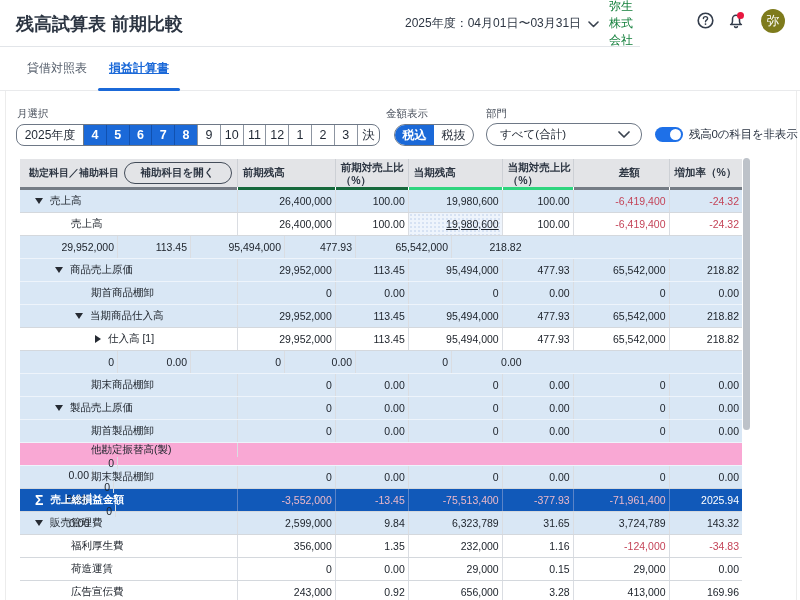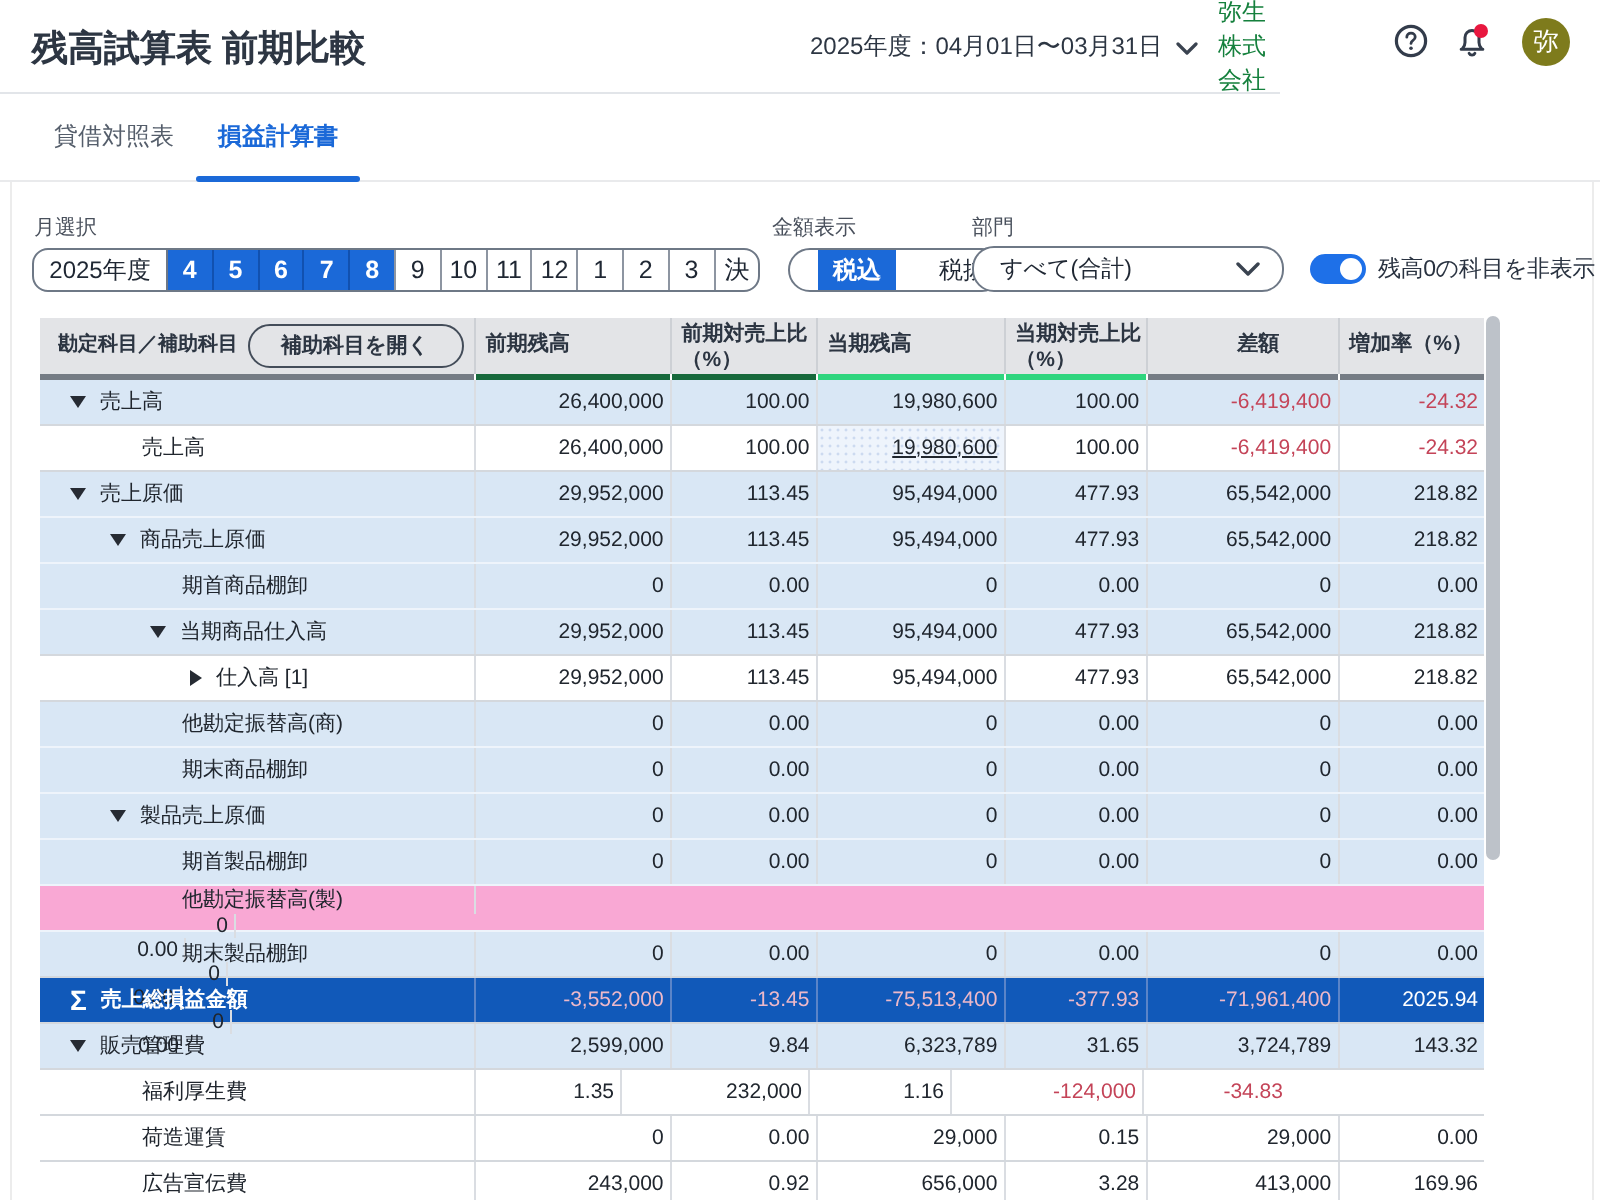--- a/index.html
+++ b/index.html
@@ -59,21 +59,21 @@
     border-left:1px solid #8d95a1; cursor:pointer; }
   .monthctl .mcell.sel { color:#fff; font-weight:bold;
     border-left-color:#1151b0; }
   .monthctl .mcell.sel.firstsel { border-left:1px solid #6e7886; }
 
   .taxctl { position:absolute; left:388px; top:33px; height:22px;
     display:flex; border:1px solid #6e7886; border-radius:11px;
     overflow:hidden; background:#fff; }
   .taxctl .seg { width:39px; font-size:12px; display:flex;
     align-items:center; justify-content:center; color:#1f2733;
-    cursor:pointer;margin-left:14px; }
+    cursor:pointer; }
   .taxctl .seg.sel { color:#fff; font-weight:bold; }
 
   .deptctl { position:absolute; left:480px; top:32px; width:156px; height:23px;
     border:1px solid #6e7886; border-radius:11px; background:#fff;
     display:flex; align-items:center; cursor:pointer; }
   .deptctl .val { font-size:11.5px; color:#1f2733; margin-left:13px; flex:1; }
   .deptctl svg { margin-right:11px; }
 
   .togglewrap { position:absolute; left:649px; top:36px; display:flex;
     align-items:center; }
@@ -145,21 +145,21 @@
           <path d="M10.3 20a1.9 1.9 0 003.4 0" fill="none" stroke="#333c4b" stroke-width="1.8" stroke-linecap="round"></path>
         </svg>
       <span class="bell-dot" style="background: rgb(232, 23, 63);"></span>
     </span>
     <span class="avatar" style="background: rgb(126, 123, 28);">弥</span>
   </div>
 </div>
 
 <div class="tabbar">
   <div class="tab">貸借対照表</div>
-  <div class="tab active" id="activeTab" style="color: rgb(27, 105, 216);">損益計算書</div>
+  <div class="tab active" id="activeTab" style="color: rgb(27, 105, 216); text-decoration: underline;">損益計算書</div>
 </div>
 
 <div class="panel">
 
   <div class="flabel lbl-month">月選択</div>
   <div class="flabel lbl-amount">金額表示</div>
   <div class="flabel lbl-dept">部門</div>
 
   <div class="monthctl" id="monthctl">
       <div class="ycell">2025年度</div>
@@ -252,24 +252,20 @@
           <div class="c num" style="width: 98px;">26,400,000</div>
           <div class="c num" style="width: 73px;">100.00</div>
           <div class="c num" style="width: 94px; background: radial-gradient(circle, rgb(204, 218, 240) 0.65px, rgba(0, 0, 0, 0) 0.85px) 0% 0% / 4px 4px rgb(238, 244, 252);">
             <span class="linkcell">19,980,600</span>
           </div>
           <div class="c num" style="width: 71px;">100.00</div>
           <div class="c num" style="width: 96px; color: rgb(196, 68, 88);">-6,419,400</div>
           <div class="c num" style="width: 72.5px; color: rgb(196, 68, 88);">-24.32</div>
         </div>
         <div class="trow cat" style="background: rgb(217, 231, 245); border-bottom: 1px solid rgb(238, 244, 251); height: 22px; box-sizing: content-box;">
-          <div class="c name" style="width: 218px; padding-left: 15px;">
-            <span class="tri down"></span>
-            <span>売上原価</span>
-          </div>
           <div class="c num" style="width: 98px;">29,952,000</div>
           <div class="c num" style="width: 73px;">113.45</div>
           <div class="c num" style="width: 94px;">95,494,000</div>
           <div class="c num" style="width: 71px;">477.93</div>
           <div class="c num" style="width: 96px;">65,542,000</div>
           <div class="c num" style="width: 72.5px;">218.82</div>
         </div>
         <div class="trow cat" style="background: rgb(217, 231, 245); border-bottom: 1px solid rgb(238, 244, 251); height: 22px; box-sizing: content-box;">
           <div class="c name" style="width: 218px; padding-left: 35px;">
             <span class="tri down"></span>
@@ -312,24 +308,20 @@
             <span>仕入高 [1]</span>
           </div>
           <div class="c num" style="width: 98px;">29,952,000</div>
           <div class="c num" style="width: 73px;">113.45</div>
           <div class="c num" style="width: 94px;">95,494,000</div>
           <div class="c num" style="width: 71px;">477.93</div>
           <div class="c num" style="width: 96px;">65,542,000</div>
           <div class="c num" style="width: 72.5px;">218.82</div>
         </div>
         <div class="trow cat" style="background: rgb(217, 231, 245); border-bottom: 1px solid rgb(238, 244, 251); height: 22px; box-sizing: content-box;">
-          <div class="c name" style="width: 218px; padding-left: 55px;">
-            <span class="tri none"></span>
-            <span>他勘定振替高(商)</span>
-          </div>
           <div class="c num" style="width: 98px;">0</div>
           <div class="c num" style="width: 73px;">0.00</div>
           <div class="c num" style="width: 94px;">0</div>
           <div class="c num" style="width: 71px;">0.00</div>
           <div class="c num" style="width: 96px;">0</div>
           <div class="c num" style="width: 72.5px;">0.00</div>
         </div>
         <div class="trow cat" style="background: rgb(217, 231, 245); border-bottom: 1px solid rgb(238, 244, 251); height: 22px; box-sizing: content-box;">
           <div class="c name" style="width: 218px; padding-left: 55px;">
             <span class="tri none"></span>
@@ -412,20 +404,21 @@
           <div class="c num" style="width: 94px;">6,323,789</div>
           <div class="c num" style="width: 71px;">31.65</div>
           <div class="c num" style="width: 96px;">3,724,789</div>
           <div class="c num" style="width: 72.5px;">143.32</div>
         </div>
         <div class="trow acct" style="border-bottom: 1px solid rgb(212, 216, 221); height: 22px; box-sizing: content-box; text-align: right;">
           <div class="c name" style="width: 218px; padding-left: 35px;">
             <span class="tri none"></span>
             <span>福利厚生費</span>
           </div>
+          <div class="c num" style="width: 98px;">356,000</div>
           <div class="c num" style="width: 73px;">1.35</div>
           <div class="c num" style="width: 94px;">232,000</div>
           <div class="c num" style="width: 71px;">1.16</div>
           <div class="c num" style="width: 96px; color: rgb(196, 68, 88);">-124,000</div>
           <div class="c num" style="width: 72.5px; color: rgb(196, 68, 88);">-34.83</div>
         </div>
         <div class="trow acct" style="border-bottom: 1px solid rgb(212, 216, 221); height: 22px; box-sizing: content-box;">
           <div class="c name" style="width: 218px; padding-left: 35px;">
             <span class="tri none"></span>
             <span>荷造運賃</span>

